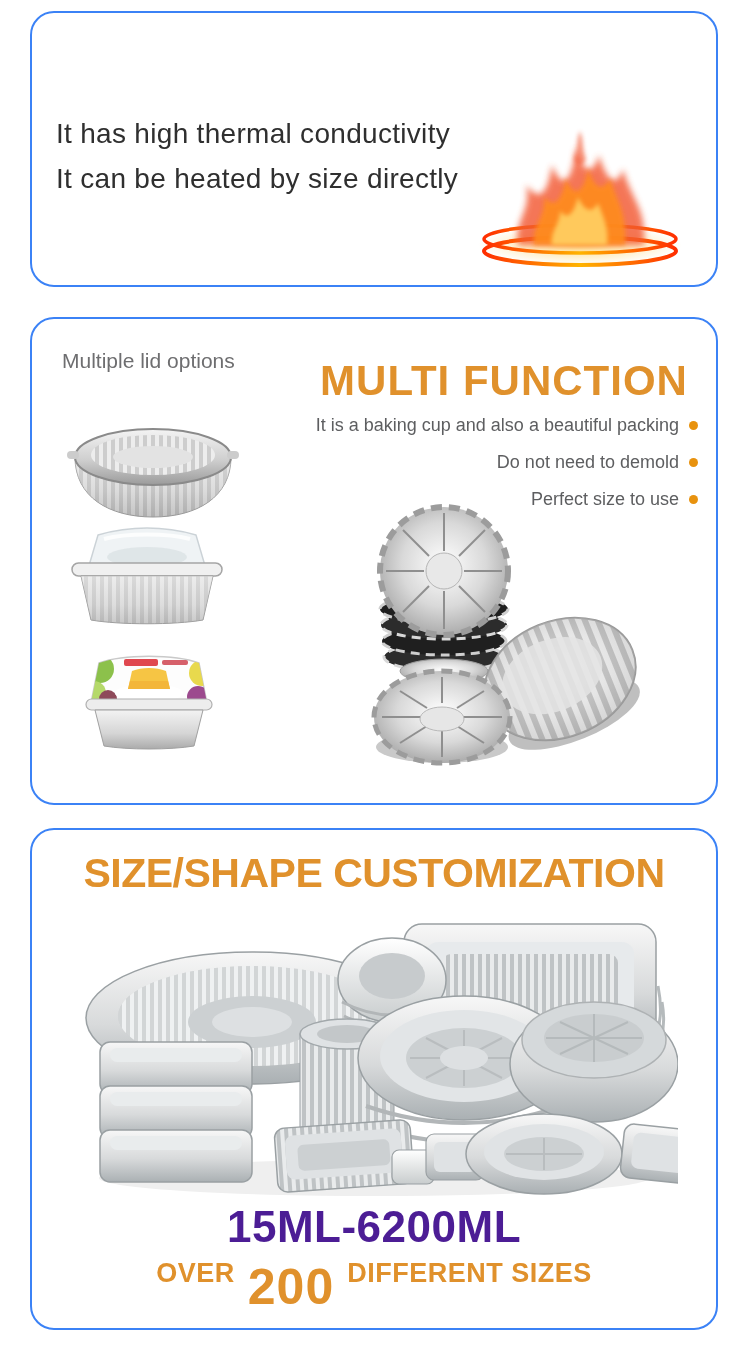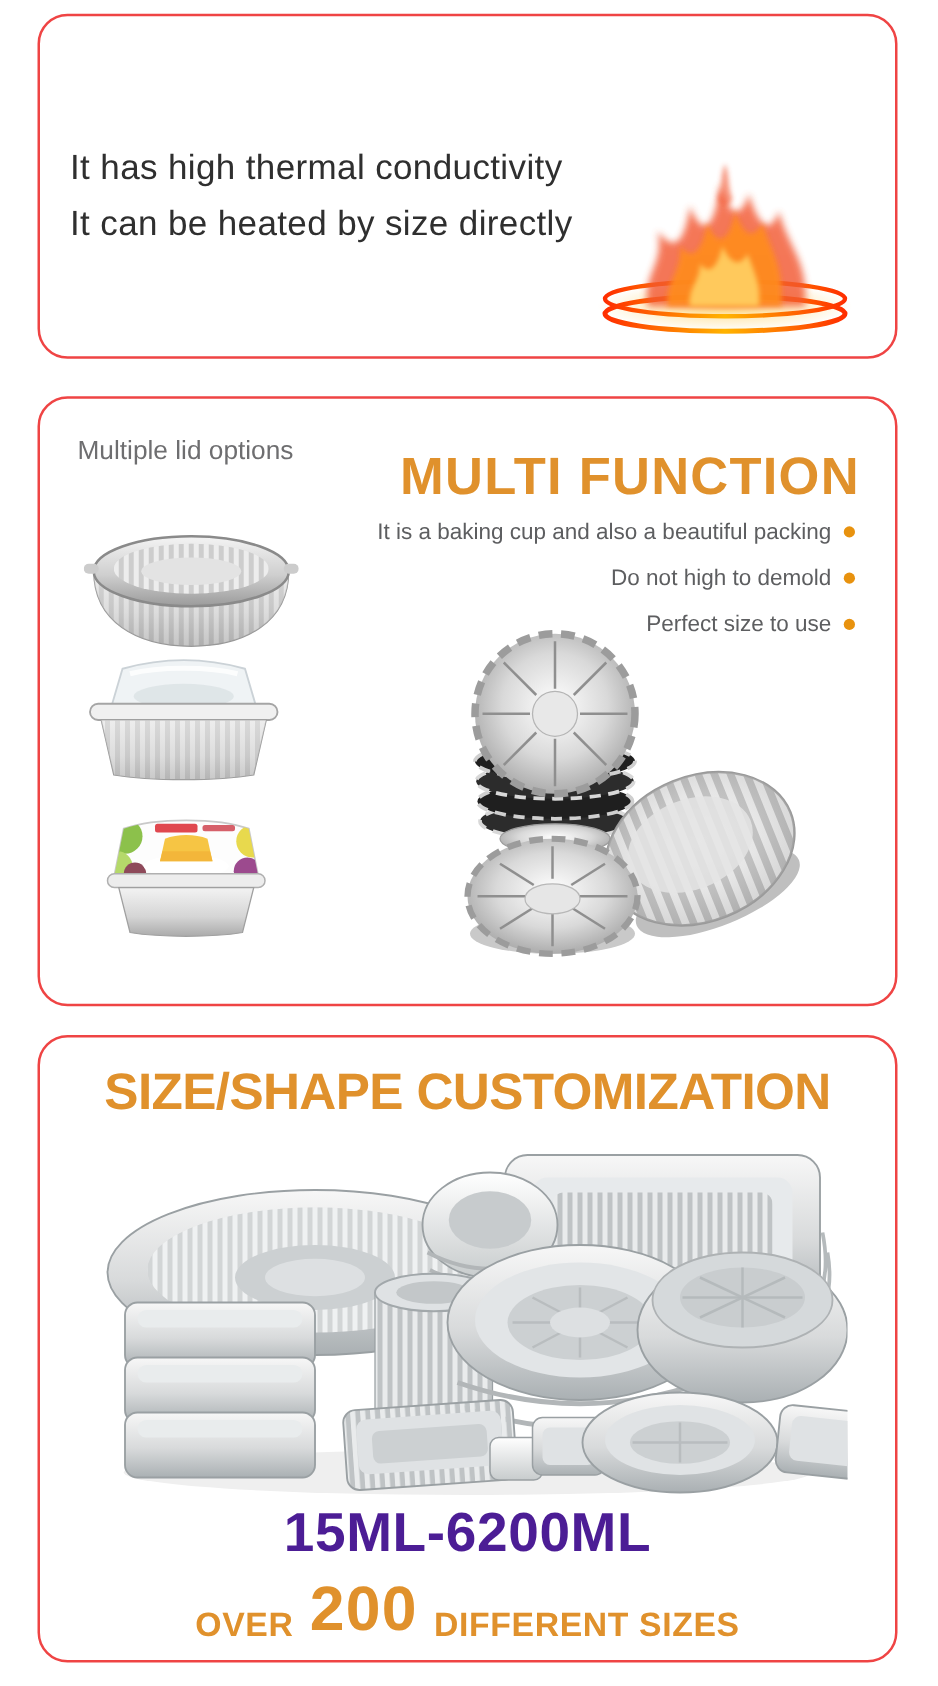--- a/index.html
+++ b/index.html
@@ -1,52 +1,52 @@
 <!DOCTYPE html>
 <html><head>
 <meta charset="utf-8">
 <title>Product detail panels</title>
 <style>
   html,body{margin:0;padding:0;background:#ffffff;}
   .page{position:relative;width:750px;height:1349px;background:#ffffff;overflow:hidden;
         font-family:"Liberation Sans","DejaVu Sans",sans-serif;}
   .card{position:absolute;left:30px;width:688px;background:#ffffff;
-        border:2px solid #ef4444;border-radius:24px;box-sizing:border-box;}
+        border:2px solid #3b82f6;border-radius:24px;box-sizing:border-box;}
   .card-thermal{top:11px;height:276px;}
   .card-multi{top:317px;height:488px;}
   .card-custom{top:828px;height:502px;}
 
   
   .thermal-text{position:absolute;left:24px;top:98px;color:#2f2f2f;
                 font-size:28px;line-height:45px;letter-spacing:.3px;}
   .thermal-text p{margin:0;}
   .flame-wrap{position:absolute;right:22px;top:112px;width:228px;height:148px;}
 
   
   .lid-label{position:absolute;left:30px;top:30px;font-size:21px;color:#6e6e70;}
   .multi-title{position:absolute;left:250px;width:420px;top:26px;text-align:center;
                font-size:42px;font-weight:800;letter-spacing:1px;color:#e0912c;white-space:nowrap;}
-  .bullets{position:absolute;right:32px;top:94px;text-align:right;}
+  .bullets{position:absolute;right:18px;top:94px;text-align:right;}
   .bullet-row{display:flex;justify-content:flex-end;align-items:center;height:24px;margin-bottom:13px;}
   .bullet-text{font-size:18px;color:#5d5e60;}
   .bullet-dot{display:inline-block;width:9px;height:9px;border-radius:50%;
               background:#e8920e;margin-left:10px;flex:0 0 auto;}
   .img-bowl{position:absolute;left:35px;top:86px;width:172px;height:118px;}
   .img-rect{position:absolute;left:24px;top:198px;width:182px;height:112px;}
   .img-printed{position:absolute;left:46px;top:322px;width:142px;height:114px;}
   .img-cups{position:absolute;left:308px;top:182px;width:316px;height:288px;}
 
   
   .custom-title{position:absolute;left:0;width:100%;top:20px;text-align:center;
                 font-size:41px;font-weight:800;letter-spacing:-.5px;color:#e0912c;white-space:nowrap;}
   .img-pile{position:absolute;left:42px;top:76px;width:604px;height:298px;}
   .range-text{position:absolute;left:0;width:100%;top:372px;text-align:center;
               font-size:44px;font-weight:800;letter-spacing:.5px;color:#4c1d95;}
   .sizes-line{position:absolute;left:0;width:100%;top:428px;display:flex;
-              justify-content:center;align-items:flex-end;gap:13px;color:#e0912c;font-weight:800;}
+              justify-content:center;align-items:flex-start;gap:13px;color:#e0912c;font-weight:800;}
   .sizes-small{font-size:27px;letter-spacing:.5px;}
   .sizes-big{font-size:50px;letter-spacing:1px;}
   svg{display:block;width:100%;height:100%;}
 </style>
 </head>
 <body>
 
 <div class="page">
 
   <section class="card card-thermal">
@@ -87,21 +87,21 @@
   <section class="card card-multi">
     <div class="lid-label">Multiple lid options</div>
     <h2 class="multi-title" style="margin:12px;">MULTI FUNCTION</h2>
 
     <div class="bullets">
       <div class="bullet-row">
         <span class="bullet-text">It is a baking cup and also a beautiful packing</span>
         <span class="bullet-dot"></span>
       </div>
       <div class="bullet-row">
-        <span class="bullet-text">Do not high to demold</span>
+        <span class="bullet-text">Do not need to demold</span>
         <span class="bullet-dot"></span>
       </div>
       <div class="bullet-row">
         <span class="bullet-text">Perfect size to use</span>
         <span class="bullet-dot"></span>
       </div>
     </div>
 
     <div class="img-bowl">
       <svg viewBox="0 0 172 118" aria-hidden="true">

